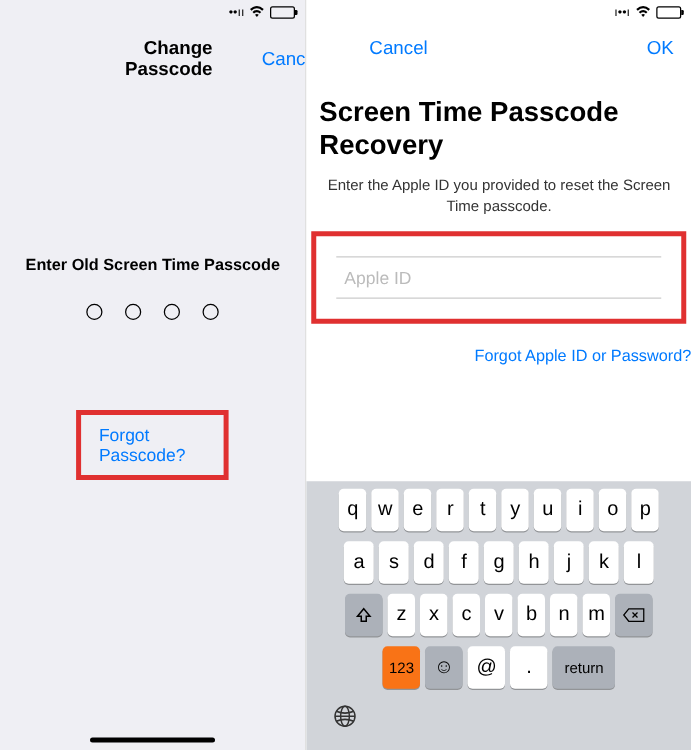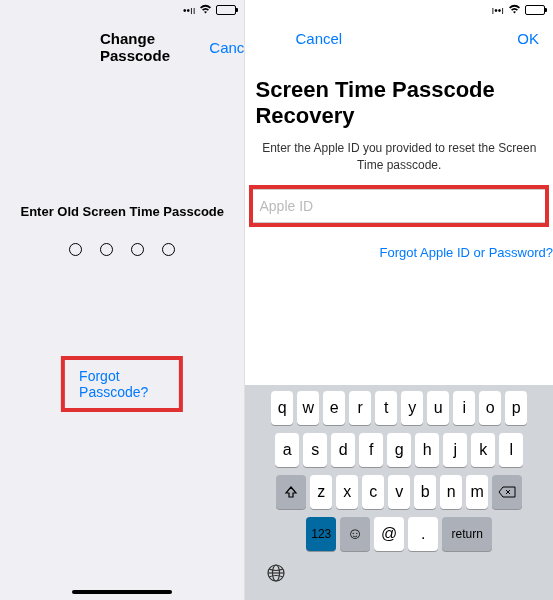--- a/index.html
+++ b/index.html
@@ -7,53 +7,53 @@
 .screen { height: 600px; position: relative; overflow: hidden; }
 .screen-left { width: 256px; background: #efeff4; }
 .screen-right { width: 323px; background: #fff; border-left: 1px solid #e0e0e0; }
 
 .status-bar { height: 20px; display: flex; justify-content: flex-end; align-items: center; padding: 0 8px; gap: 4px; font-size: 10px; }
 .battery { width: 20px; height: 10px; border: 1px solid #000; border-radius: 2px; position: relative; }
 .battery::after { content: ''; position: absolute; right: -3px; top: 2px; width: 2px; height: 4px; background: #000; border-radius: 0 1px 1px 0; }
 .battery-fill { background: #000; height: 100%; width: 85%; }
 
 .nav-bar { display: flex; justify-content: space-between; align-items: center; padding: 10px 14px; font-size: 15px; }
-.nav-title { font-weight: 600; font-size: 15px; flex: 1; text-align: left; }
+.nav-title { font-weight: 600; font-size: 15px; flex: 1; text-align: right; }
 .nav-btn { color: #007aff; font-size: 15px; cursor: pointer; min-width: 50px; margin-left: 36px; }
 .nav-btn.right { text-align: right; }
 
 .prompt { text-align: center; font-size: 13px; font-weight: 600; margin-top: 130px; padding: 0 10px; }
 .dots { display: flex; justify-content: center; gap: 18px; margin-top: 24px; }
 .dot { width: 13px; height: 13px; border: 1.5px solid #000; border-radius: 50%; }
 
-.forgot-box { position: absolute; bottom: 188px; left: 50%; transform: translateX(-50%); border: 4px solid #e03030; padding: 8px 14px; }
+.forgot-box { position: absolute; bottom: 216px; left: 50%; transform: translateX(-50%); border: 4px solid #e03030; padding: 8px 14px; }
 .forgot-link { color: #007aff; font-size: 14px; }
 
 .home-indicator { position: absolute; bottom: 6px; left: 50%; transform: translateX(-50%); width: 100px; height: 4px; background: #000; border-radius: 3px; }
 
 .recovery-title { text-align: left; font-weight: 700; font-size: 22px; line-height: 1.2; margin-top: 20px; padding: 0 10px; }
 .recovery-sub { text-align: center; font-size: 12px; color: #333; margin-top: 10px; padding: 0 4px; line-height: 1.4; }
 
-.input-box { border: 4px solid #e03030; margin: 12px 4px 0; padding: 0; }
+.input-box { border: 4px solid #e03030; margin: 12px 4px 0; padding: 16px; }
 .input-field { width: 100%; border: none; border-top: 1px solid #ccc; border-bottom: 1px solid #ccc; padding: 8px 6px; font-size: 14px; outline: none; color: #999; }
 .input-field::placeholder { color: #bbb; }
 
 .forgot-apple { text-align: right; color: #007aff; font-size: 13px; margin-top: 18px; }
 
 .keyboard { position: absolute; bottom: 0; left: 0; right: 0; background: #d1d4d9; padding: 6px 3px 4px; }
 .key-row { display: flex; justify-content: center; gap: 4px; margin-bottom: 8px; }
 .key { background: #fff; border-radius: 4px; height: 34px; display: flex; align-items: center; justify-content: center; font-size: 16px; box-shadow: 0 1px 0 rgba(0,0,0,0.3); cursor: pointer; }
 .key-letter { width: 22px; }
 .key-row2 .key-letter { width: 24px; }
 .key-special { background: #acb1b9; width: 30px; font-size: 12px; }
 .key-shift { width: 30px; }
 .key-del { width: 30px; }
 .key-space { flex: 1; }
 .key-return { width: 50px; font-size: 12px; background: #acb1b9; }
-.key-123 { width: 30px; font-size: 12px; background: #0369a1; }
+.key-123 { width: 30px; font-size: 12px; background: #f97316; }
 .key-emoji { width: 30px; background: #acb1b9; }
 .key-at { width: 30px; }
 .key-dot { width: 30px; }
 .globe { text-align: left; padding: 4px 0 8px 18px; font-size: 18px; }
 .row3 { padding: 0 2px; }
 .row4 { padding: 0 2px; }
 </style>
 </head>
 <body>
 

